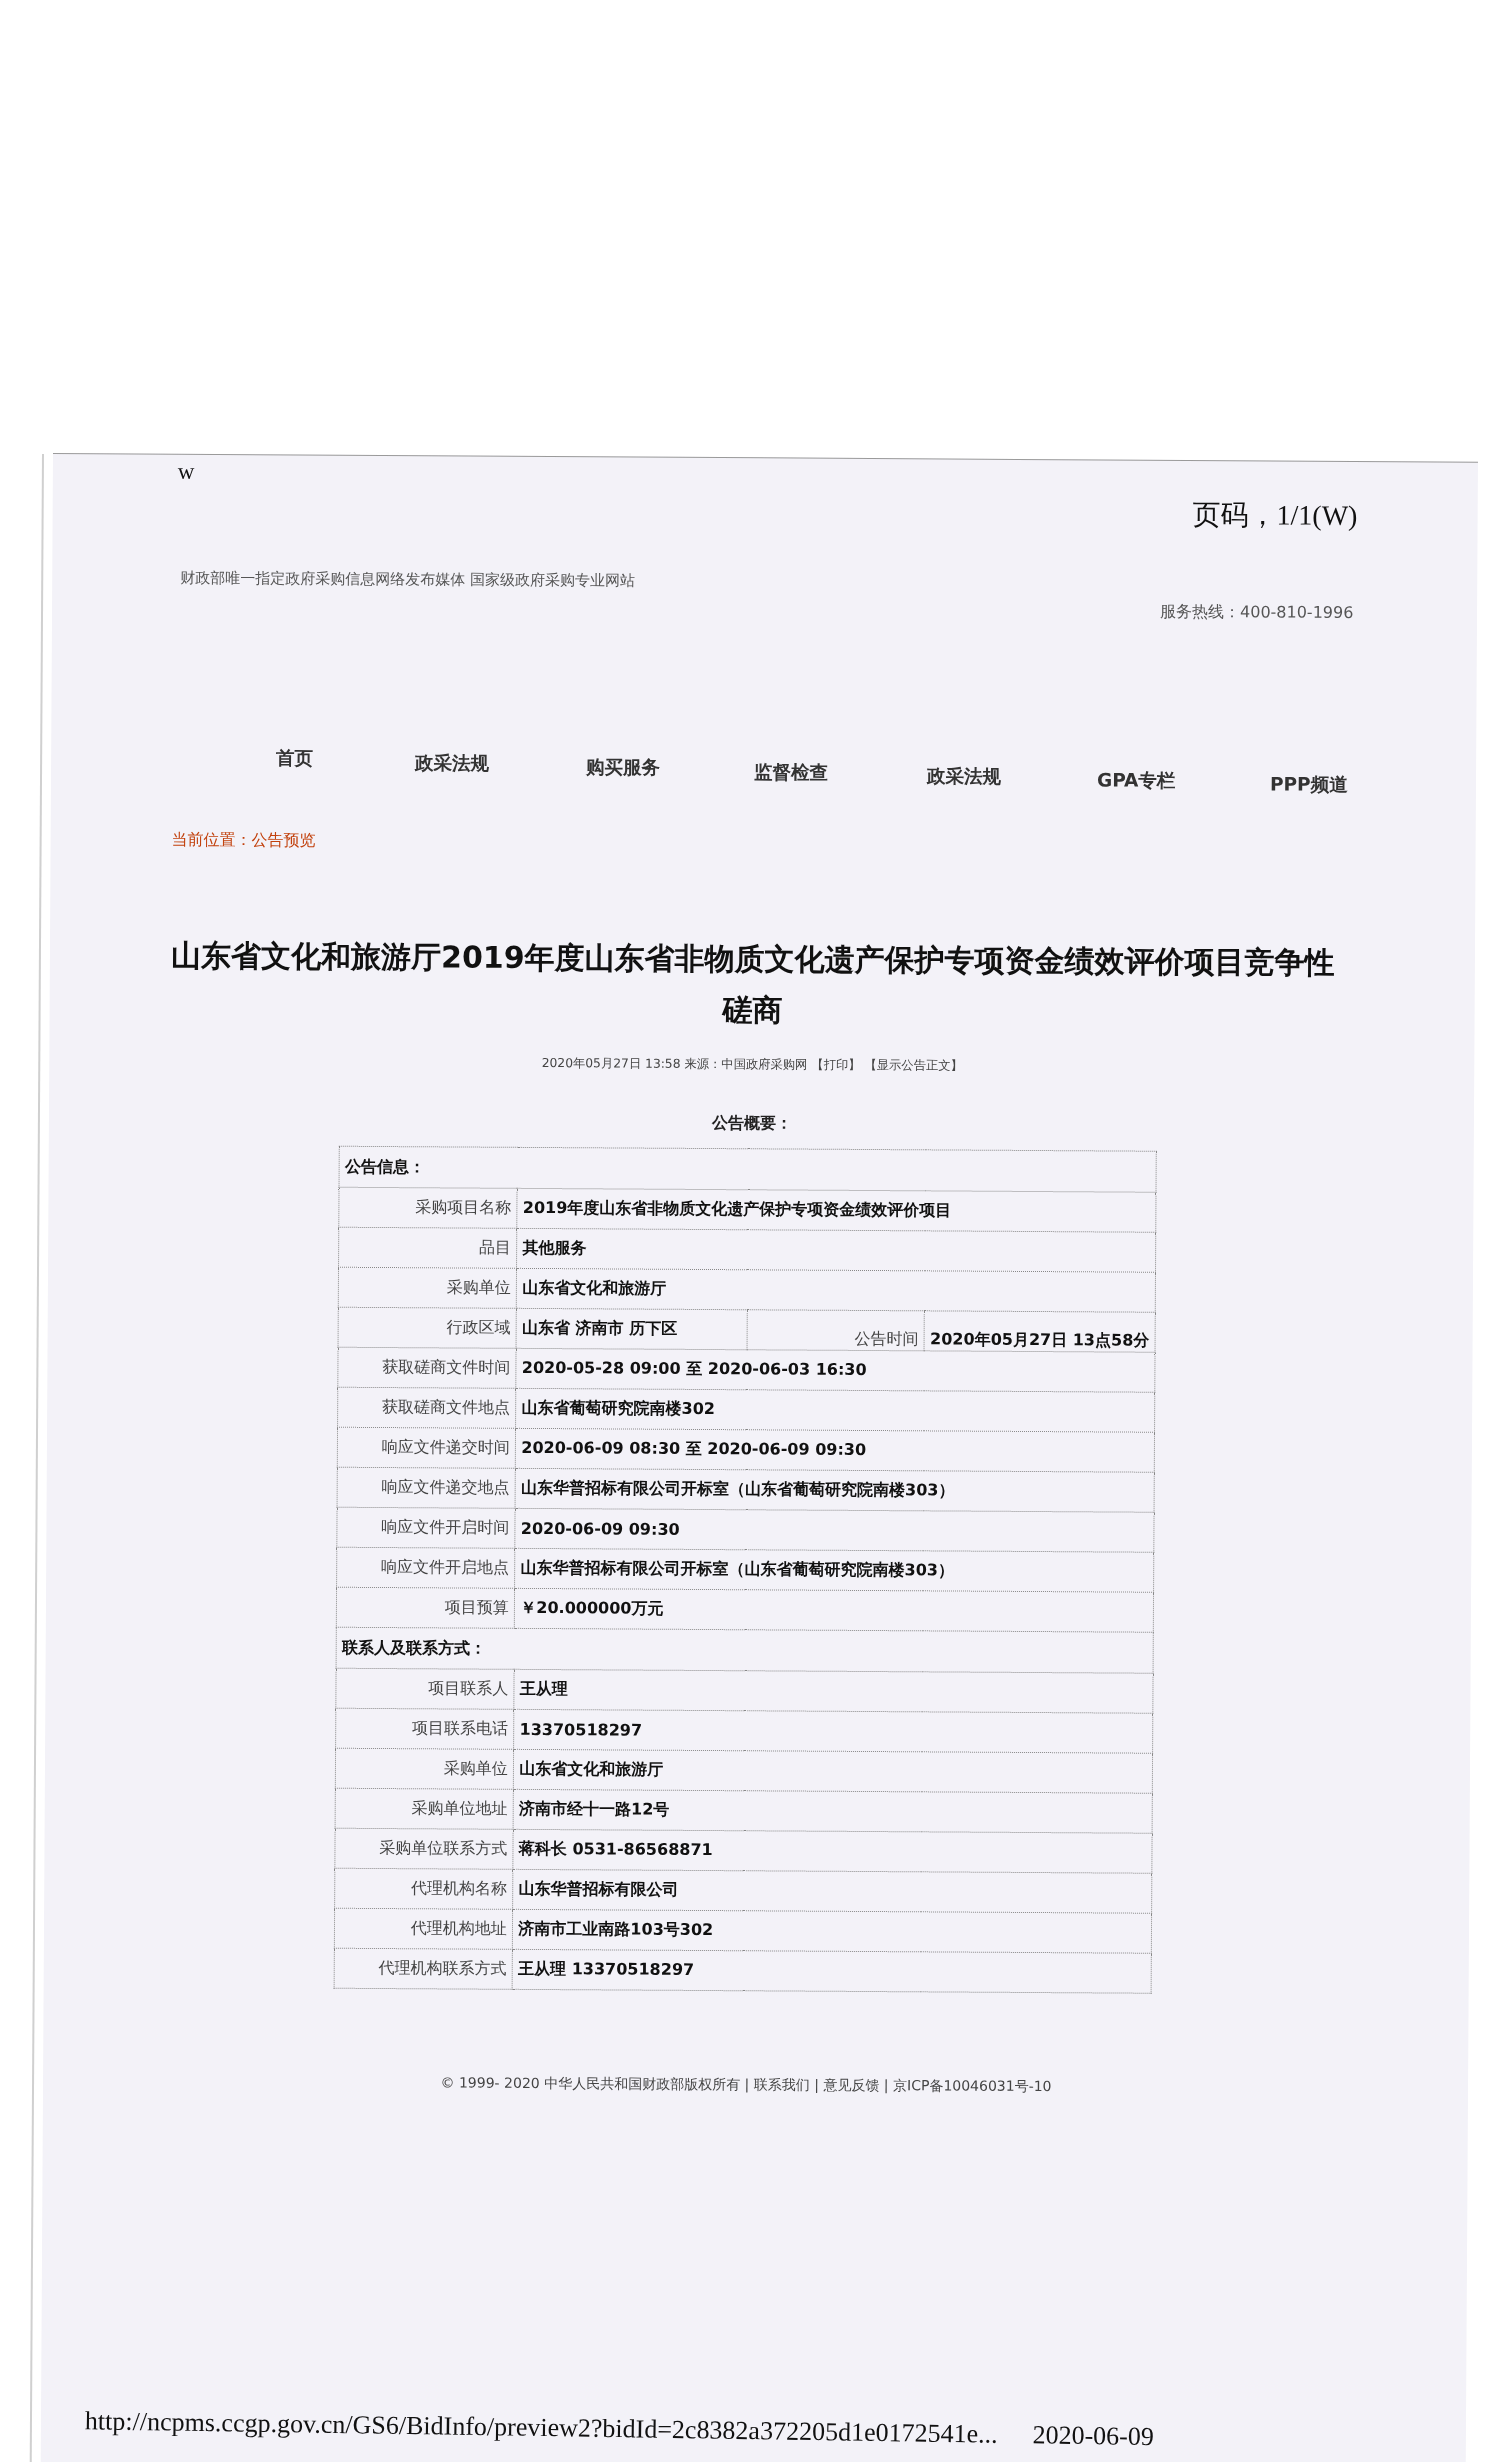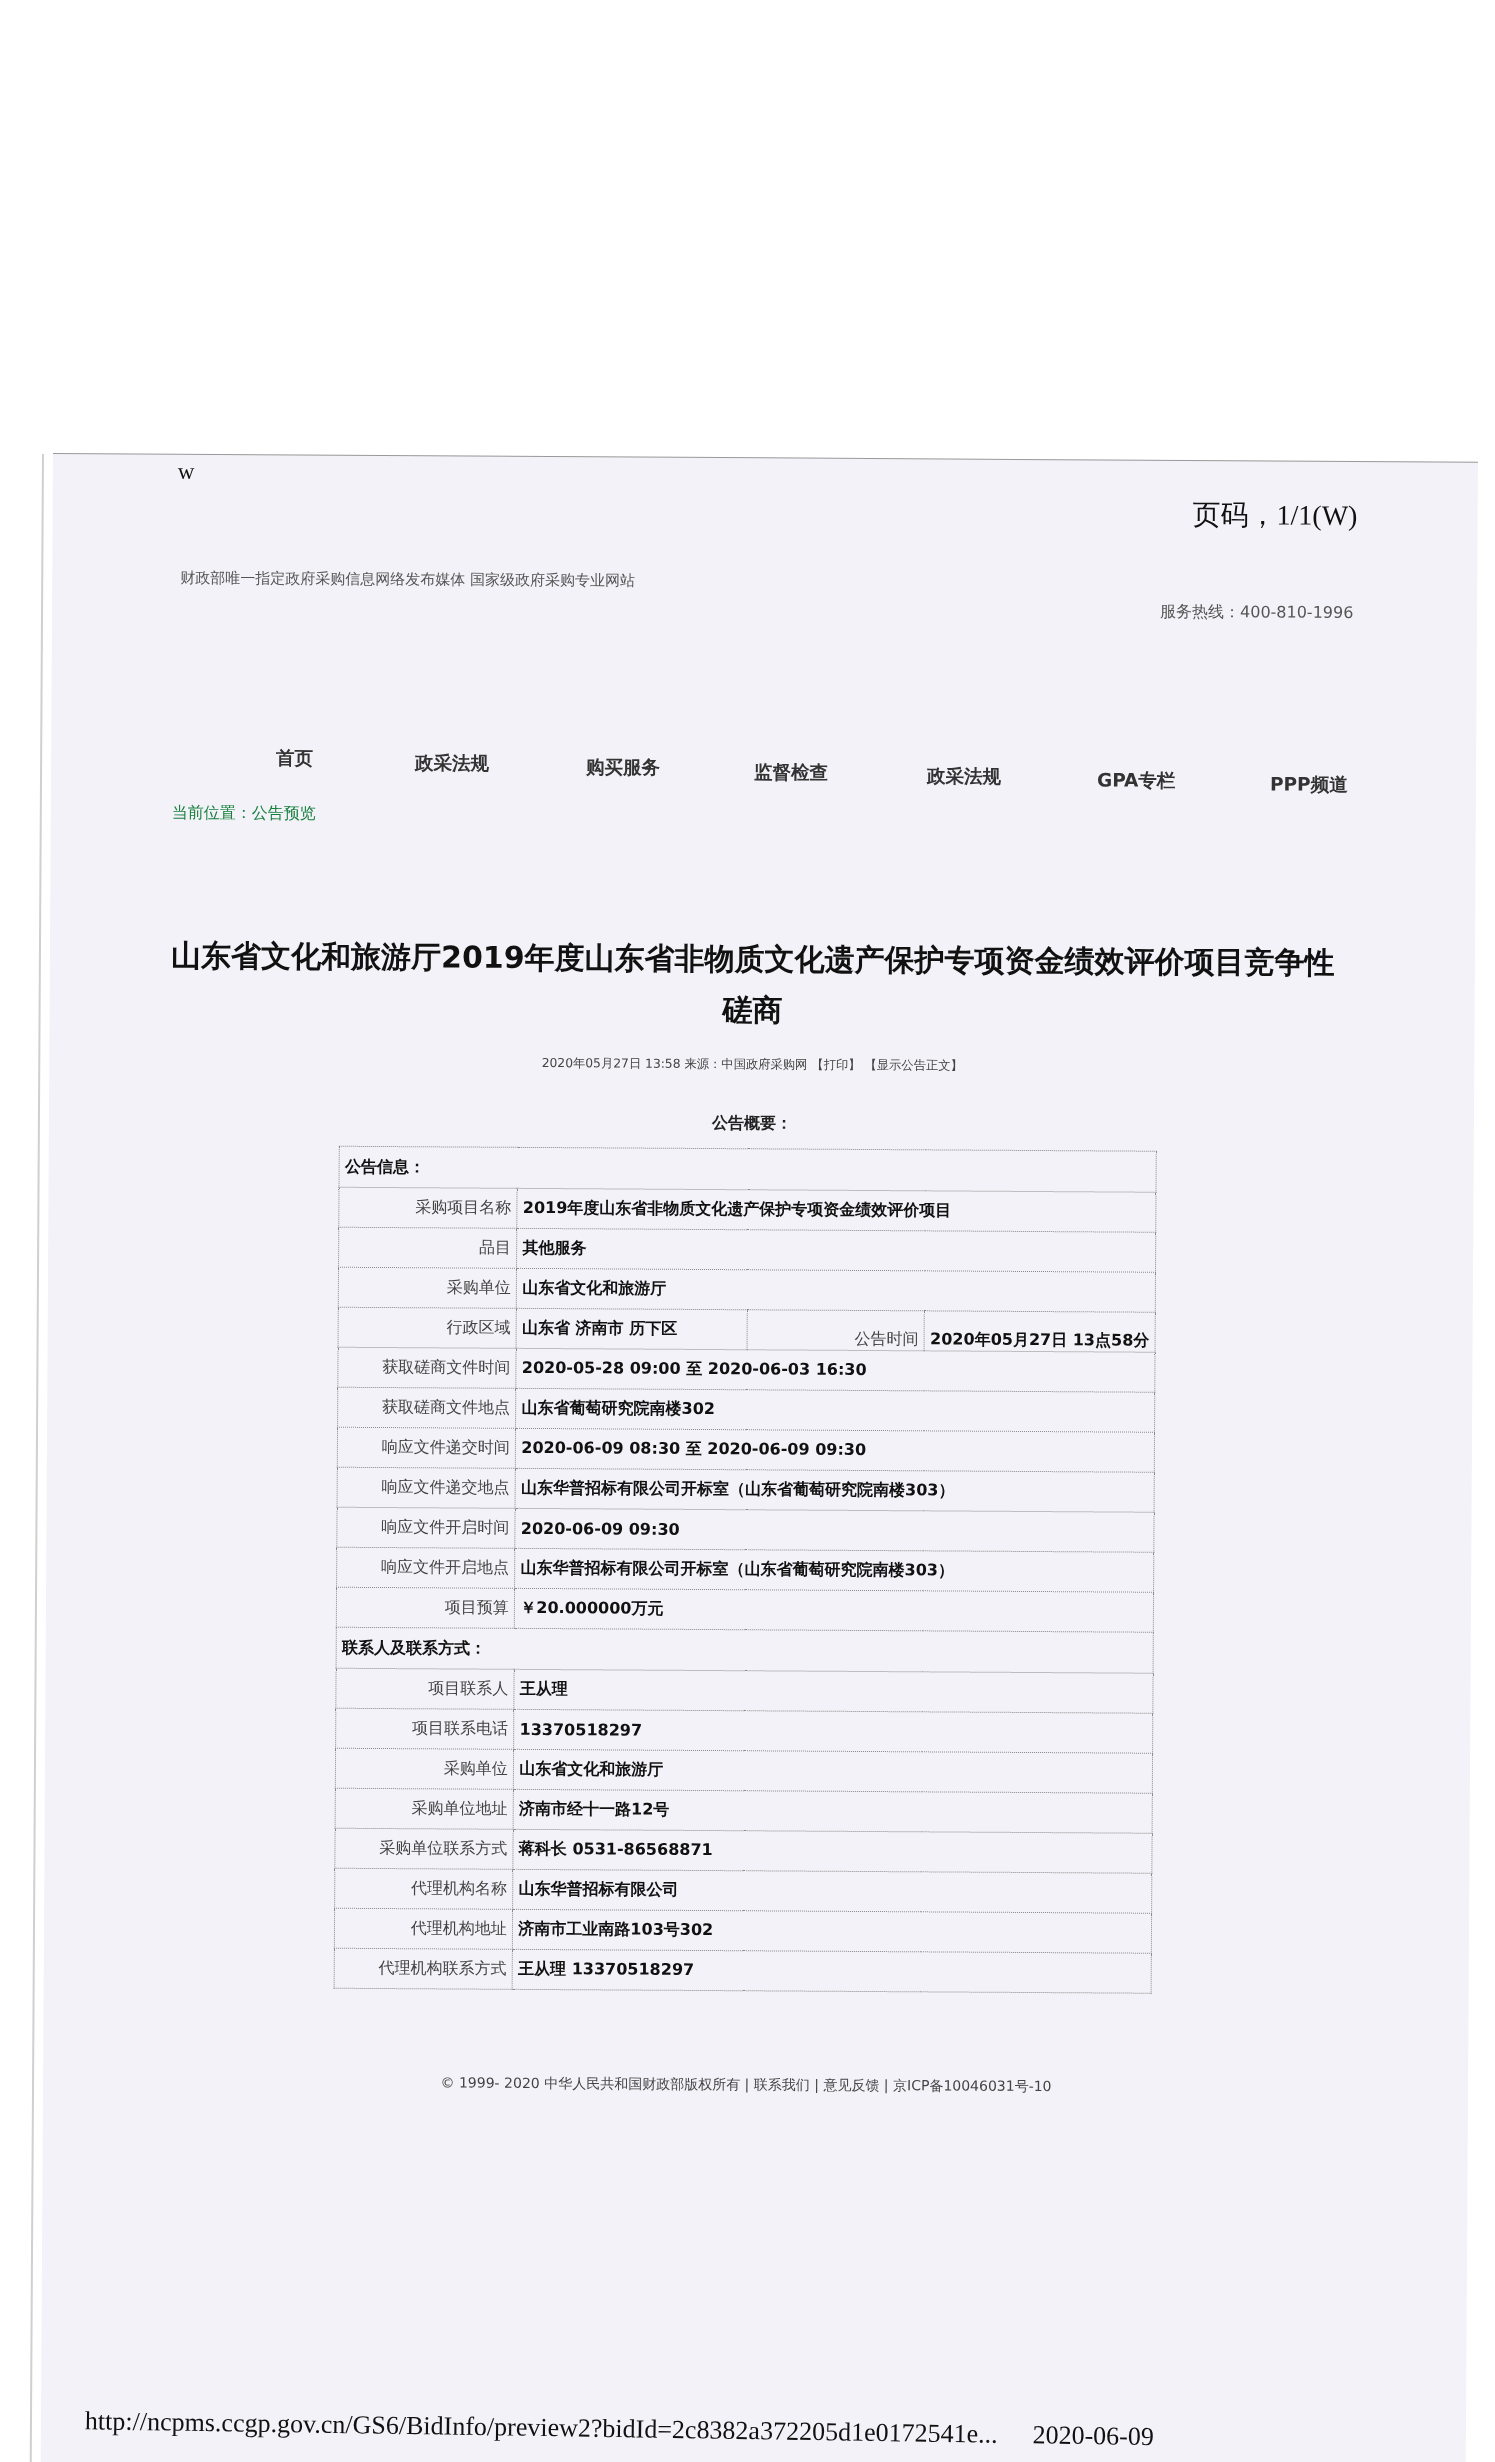--- a/index.html
+++ b/index.html
@@ -68,23 +68,23 @@
     .nav-item {
       position: absolute;
       font-size: 18.5px;
       font-weight: bold;
       color: #333;
       cursor: pointer;
       white-space: nowrap;
     }
     .breadcrumb {
       position: absolute;
-      left: 121px; top: 348px;
-      font-size: 16px;
-      color: #15803d;
+      left: 121px; top: 375px;
+      font-size: 16px;
+      color: #c2410c;
     }
     .title {
       position: absolute;
       left: 114px; top: 475px;
       width: 1178px;
       text-align: center;
       font-size: 30px;
       font-weight: bold;
       color: #111;
       line-height: 51px;

